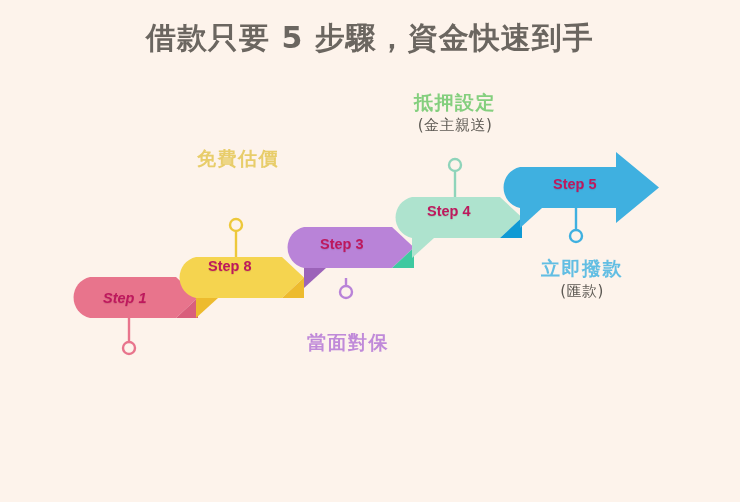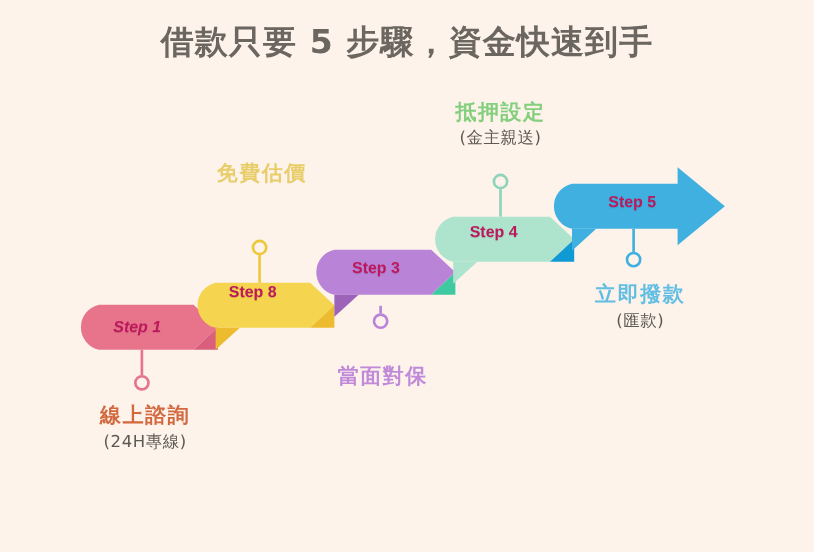--- a/index.html
+++ b/index.html
@@ -135,24 +135,20 @@
       <path d="M 520 208 L 542 208 L 520 228 Z" fill="#3fb0e0"></path>
     </g>
   </svg>
 
   <div class="step-text" style="left:103px; top:290px;font-style:italic;">Step 1</div>
   <div class="step-text" style="left:208px; top:258px;">Step 8</div>
   <div class="step-text" style="left:320px; top:236px;text-align:center;">Step 3</div>
   <div class="step-text" style="left:427px; top:203px;text-align:right;">Step 4</div>
   <div class="step-text" style="left:553px; top:176px;">Step 5</div>
 
-  <div class="callout" style="left:42px; top:368px; width:180px;">
-    <span class="headline" style="color:#d2693f;">線上諮詢</span>
-    <span class="sub">(24H專線)</span>
-  </div>
 
   <div class="callout" style="left:148px; top:132px; width:180px;margin-top:16px;">
     <span class="headline" style="color:#e8cd6a;">免費估價</span>
   </div>
 
   <div class="callout" style="left:258px; top:320px; width:180px;margin-top:12px;">
     <span class="headline" style="color:#c08ad9;">當面對保</span>
   </div>
 
   <div class="callout" style="left:492px; top:258px; width:180px;">

